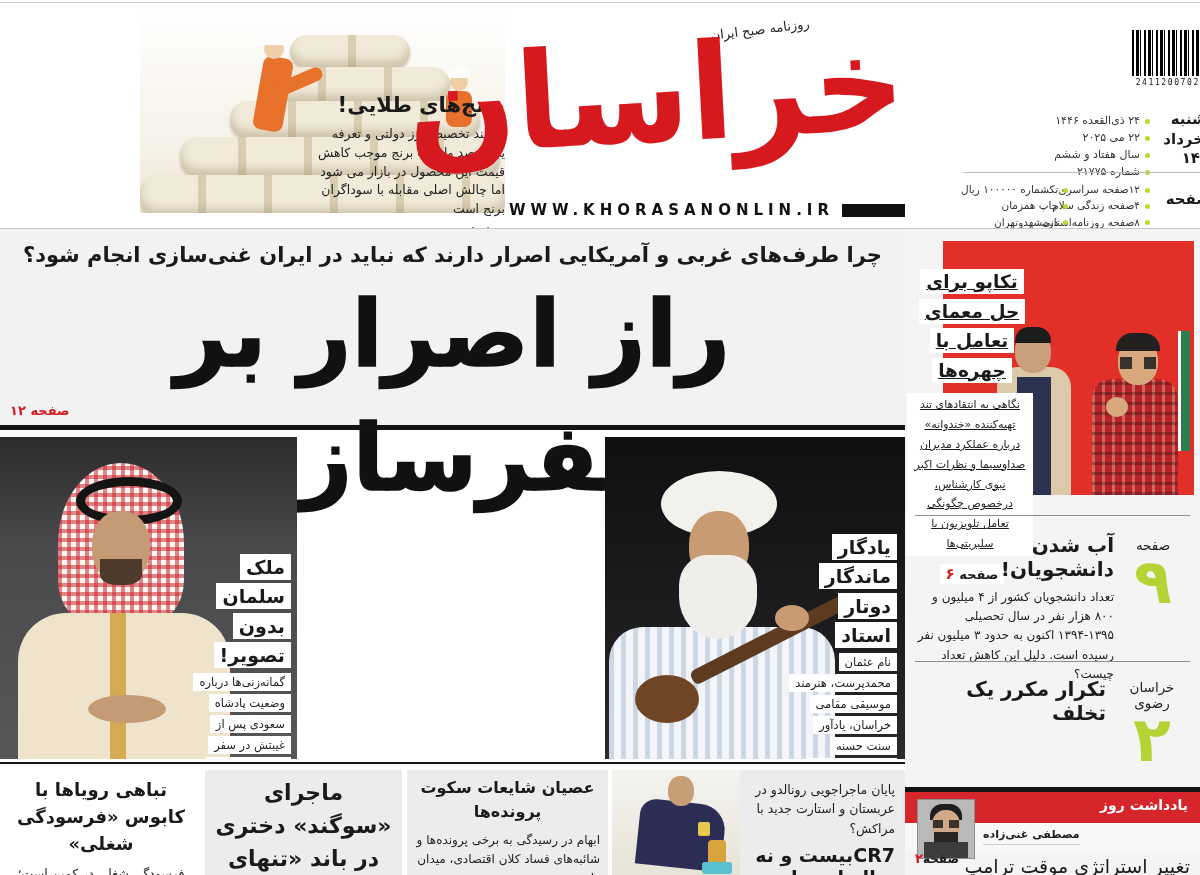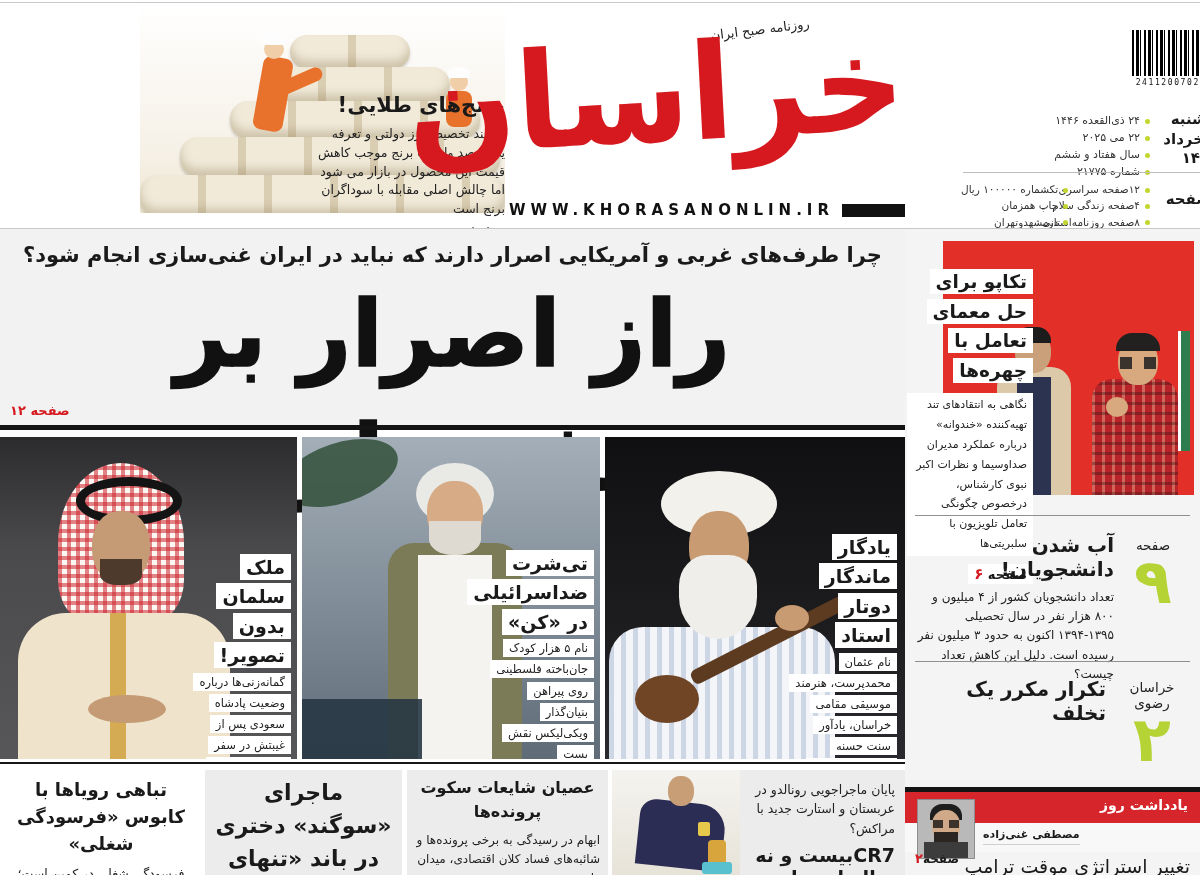--- a/index.html
+++ b/index.html
@@ -136,21 +136,21 @@
   .host1-hair{position:absolute;left:72px;bottom:152px;width:36px;height:16px;border-radius:14px 14px 0 0;background:#1c1c1c;}
   .host2-body{position:absolute;right:16px;bottom:0;width:86px;height:116px;border-radius:20px 20px 0 0;
               background:#b8232a;
               background-image:repeating-linear-gradient(0deg,rgba(40,20,20,.35) 0 3px,transparent 3px 10px),
                                repeating-linear-gradient(90deg,rgba(255,230,180,.35) 0 3px,transparent 3px 10px);}
   .host2-head{position:absolute;right:36px;bottom:110px;width:40px;height:46px;border-radius:46%;background:#d8a87e;}
   .host2-hair{position:absolute;right:34px;bottom:144px;width:44px;height:18px;border-radius:16px 16px 0 0;background:#23211f;}
   .host2-glasses{position:absolute;right:38px;bottom:126px;width:36px;height:12px;
                  border-left:12px solid rgba(30,30,30,.85);border-right:12px solid rgba(30,30,30,.85);box-sizing:border-box;}
   .host2-fist{position:absolute;right:66px;bottom:78px;width:22px;height:20px;border-radius:50%;background:#d8a87e;}
-  #tv-caption{position:absolute;left:6px;top:34px;width:122px;text-align:right;}
+  #tv-caption{position:absolute;left:6px;top:34px;width:122px;text-align:center;text-decoration:underline;}
   #tv-title{font-weight:bold;font-size:18.5px;line-height:1.6;}
   #tv-body{display:block;margin-top:8px;font-size:11px;line-height:1.8;color:#222;width:114px;}
   #tv-page{margin-top:8px;font-size:13px;font-weight:bold;background:#fff;display:inline-block;padding:1px 6px;}
   #tv-page .num{color:#d6191f;font-size:15px;}
 
   .side-item{position:absolute;left:0;right:0;}
   .pagecol{position:absolute;text-align:center;}
   .pagecol .lbl{font-size:13.5px;color:#222;display:block;}
   .pagecol .bignum{font-size:62px;line-height:.95;font-weight:bold;color:#b5d334;display:block;}
   .side-title{font-weight:bold;font-size:20px;text-align:right;}
@@ -270,34 +270,20 @@
     <div class="salman-robe"></div>
     <div class="salman-trim"></div>
     <div class="salman-hands"></div>
     <div class="caption" style="right:6px;top:116px;width:104px;">
       <span class="chip cap-title">ملک سلمان بدون تصویر!</span><br>
       <span class="chip cap-body">گمانه‌زنی‌ها درباره وضعیت پادشاه سعودی پس از غیبتش در سفر ترامپ به ریاض افزایش یافته است</span><br>
       
     </div>
   </div>
 
-  <div class="pcard" id="assange-card">
-    <div class="palm"></div>
-    <div class="assange-shirt"></div>
-    <div class="assange-tee"></div>
-    <div class="assange-hair"></div>
-    <div class="assange-face"></div>
-    <div class="assange-beard"></div>
-    <div class="assange-sign"></div>
-    <div class="caption" style="right:6px;top:112px;width:100px;">
-      <span class="chip cap-title">تی‌شرت ضداسرائیلی در «کن»</span><br>
-      <span class="chip cap-body">نام ۵ هزار کودک جان‌باخته فلسطینی روی پیراهن بنیان‌گذار ویکی‌لیکس نقش بست</span><br>
-      
-    </div>
-  </div>
 
   <div class="pcard" id="dotar-card">
     <div class="dotar-shirt"></div>
     <div class="dotar-neck"></div>
     <div class="dotar-bowl"></div>
     <div class="turban"></div>
     <div class="dotar-face"></div>
     <div class="dotar-beard"></div>
     <div class="dotar-hand"></div>
     <div class="caption" style="right:8px;top:96px;width:104px;">

